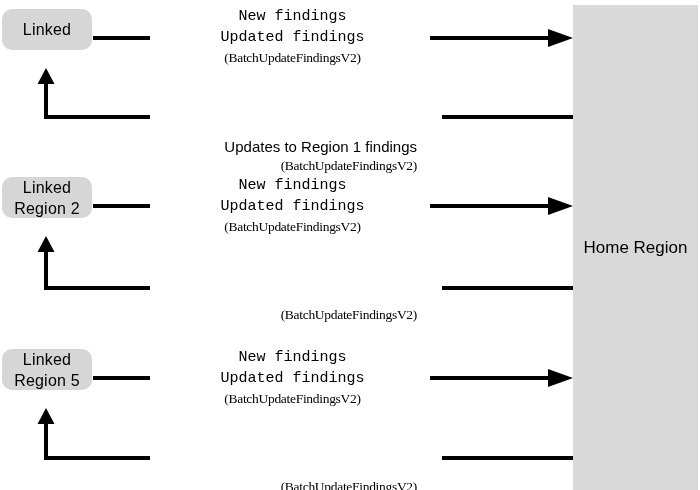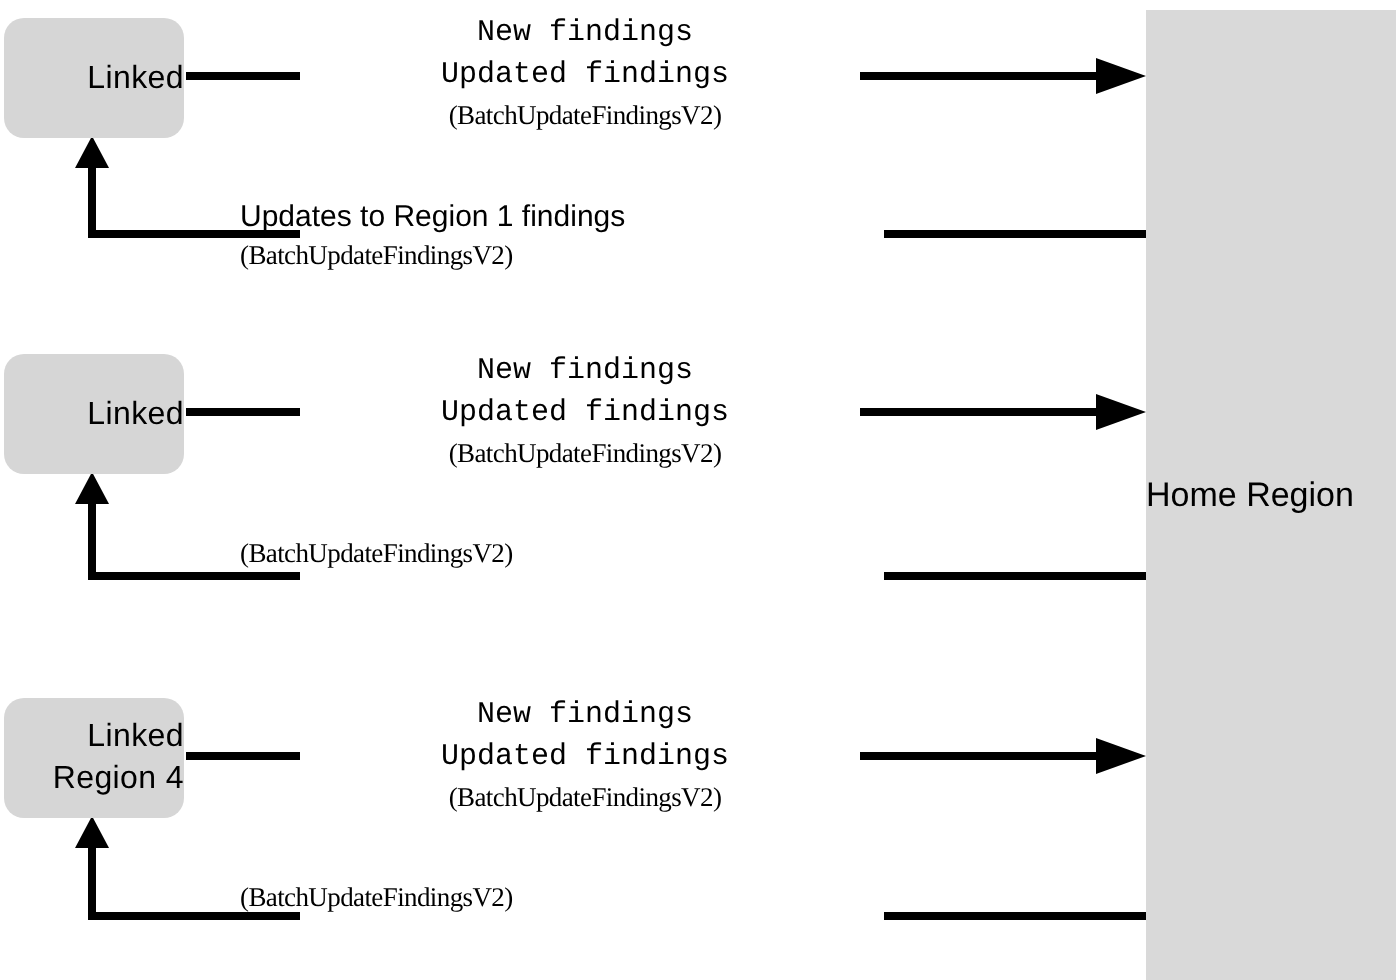--- a/index.html
+++ b/index.html
@@ -9,59 +9,59 @@
     background:#ffffff;
     font-family:"Liberation Sans", sans-serif;
     color:#000;
     overflow:hidden;
   }
   #arrows{position:absolute;left:0;top:0;width:700px;height:490px;pointer-events:none;}
   .arrow-line{stroke:var(--arrow,#000);stroke-width:4;fill:none;}
   .arrow-head{fill:var(--arrow,#000);stroke:none;}
 
   .linked-box{
-    position:absolute;left:2px;width:90px;height:60px;
+    position:absolute;left:2px;width:90px;height:41px;
     background:var(--linked-region-fill,#d6d6d6);
     border-radius:10px;
-    display:flex;flex-direction:column;align-items:flex-end;justify-content:center;
+    display:flex;flex-direction:column;align-items:center;justify-content:center;
     font-size:16px;line-height:21px;letter-spacing:0.2px;
     text-align:center;
   }
   .linked-box.s1{top:9px;}
   .linked-box.s2{top:177px;}
   .linked-box.s3{top:349px;}
 
   .to-home-text{
     position:absolute;left:150px;width:285px;text-align:center;
   }
   .to-home-text.s1{top:6px;}
   .to-home-text.s2{top:175px;}
   .to-home-text.s3{top:347px;}
   .to-home-text .ln{font-size:15px;line-height:21px;font-family:Liberation Mono, monospace;}
   .api-line{
     font-family:Liberation Serif, serif;
     font-size:13.5px;line-height:19px;letter-spacing:-0.3px;
   }
 
   .from-home-text{
-    position:absolute;left:120px;width:285px;text-align:left;
+    position:absolute;left:132px;width:285px;text-align:right;margin-top:38px;
   }
   .from-home-text.s1{top:99px;}
   .from-home-text.s2{top:268px;}
   .from-home-text.s3{top:440px;}
   .from-home-text .ln{font-size:15px;line-height:20px;}
   .from-home-text .api-line{line-height:17px;}
 
   .home-box{
     position:absolute;left:573px;top:5px;width:125px;height:485px;
     background:var(--home-region-fill,#d9d9d9);
   }
   .home-label{
     position:absolute;left:0;top:50%;transform:translateY(-50%);
-    width:100%;text-align:left;font-size:17px;
+    width:100%;text-align:center;font-size:17px;
   }
 </style>
 </head>
 <body>
 
 <div id="canvas">
 
   <svg id="arrows" viewBox="0 0 700 490" xmlns="http://www.w3.org/2000/svg">
 
     <g>
@@ -113,33 +113,34 @@
     <div class="ln">Updated findings</div>
     <div class="api-line">(BatchUpdateFindingsV2)</div>
   </div>
   <div class="from-home-text s1">
     <div class="ln">Updates to Region 1 findings</div>
     <div class="api-line">(BatchUpdateFindingsV2)</div>
   </div>
 
   <div class="linked-box s2">
     <span>Linked</span>
+    <span>Region 2</span>
   </div>
   <div class="to-home-text s2">
     <div class="ln">New findings</div>
     <div class="ln">Updated findings</div>
     <div class="api-line">(BatchUpdateFindingsV2)</div>
   </div>
   <div class="from-home-text s2">
     <div class="api-line">(BatchUpdateFindingsV2)</div>
   </div>
 
   <div class="linked-box s3">
     <span>Linked</span>
-    <span>Region 4</span>
+    <span>Region 5</span>
   </div>
   <div class="to-home-text s3">
     <div class="ln">New findings</div>
     <div class="ln">Updated findings</div>
     <div class="api-line">(BatchUpdateFindingsV2)</div>
   </div>
   <div class="from-home-text s3">
     <div class="api-line">(BatchUpdateFindingsV2)</div>
   </div>
 

